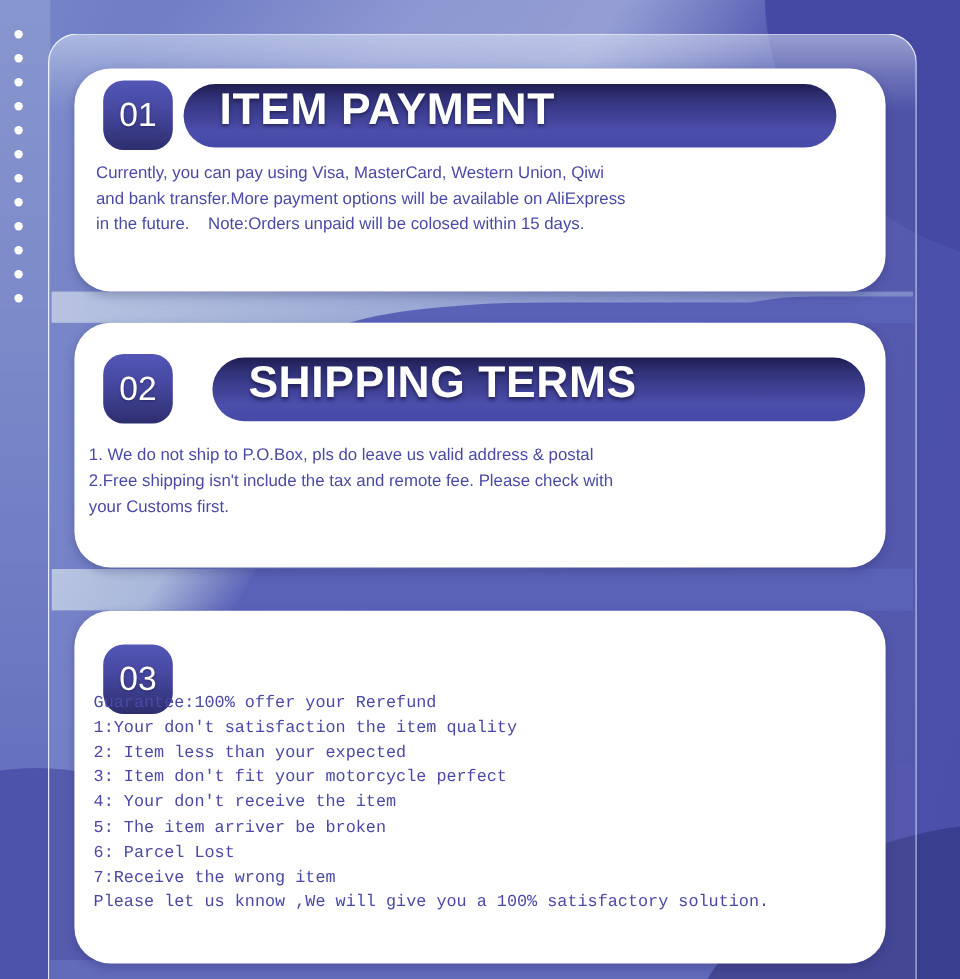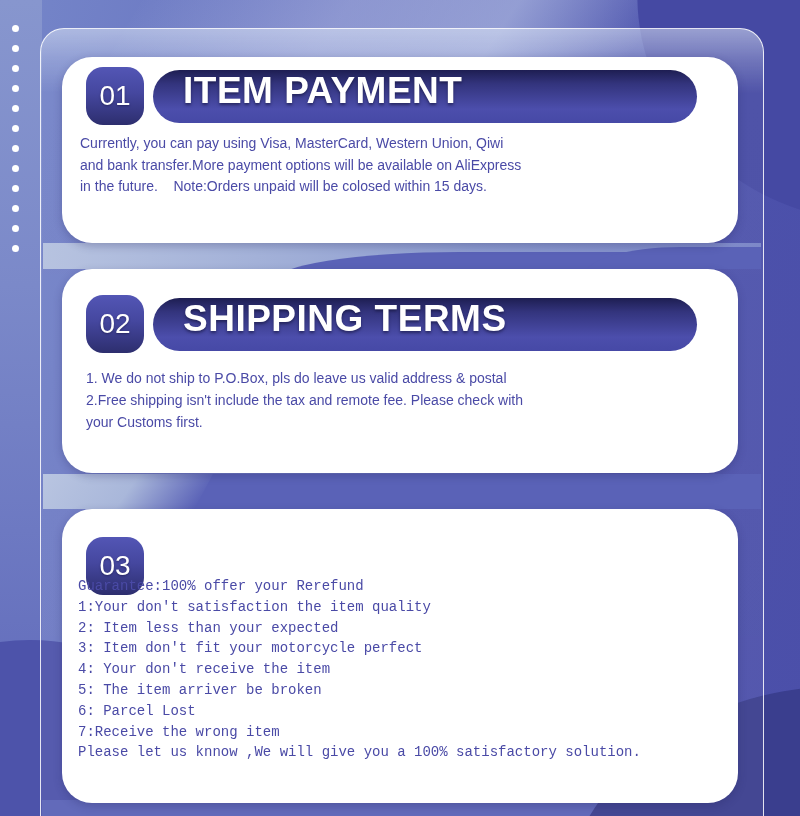--- a/index.html
+++ b/index.html
@@ -42,35 +42,35 @@
     background:linear-gradient(100deg,#b9c5e1 0%, #a9b7da 55%, rgba(169,183,218,0) 100%);
     transform:skewX(-28deg); transform-origin:top left; }
   
   .card { position:absolute; left:62px; width:676px; background:#ffffff;
     border-radius:30px; box-shadow:0 3px 8px rgba(35,37,92,0.28); }
   .card1 { top:57px;  height:186px; }
   .card2 { top:269px; height:204px; }
   .card3 { top:509px; height:294px; }
   .card-header { position:absolute; left:24px; display:flex; align-items:flex-start; }
   .card1 .card-header { top:10px; }
-  .card2 .card-header { top:26px; }
+  .card2 .card-header { top:26px;gap:24px; }
   .card3 .card-header { top:28px; }
   .badge { width:58px; height:58px; border-radius:17px; flex:0 0 auto;
     background:linear-gradient(180deg,#5356b5 0%, #45479f 45%, #2d2e6e 100%);
     color:#ffffff; font-weight:normal; font-size:28px;
     display:flex; align-items:center; justify-content:center;
     text-shadow:0 1px 2px rgba(20,20,60,0.5); }
   .pill { margin-left:9px; margin-top:3px; width:544px; height:53px; border-radius:27px;
     background:linear-gradient(180deg,#1e1e52 0%, #33347d 26%, #4c4eac 74%, #4649a6 100%);
     color:#ffffff; font-weight:bold; font-size:37px; letter-spacing:0.5px;
     display:flex; align-items:flex-start; padding-left:30px; box-sizing:border-box;
     text-shadow:0 2px 3px rgba(15,15,50,0.55); }
   .body-text { position:absolute; color:#4a4aa6; font-size:14px; }
   .card1 .body-text { left:18px; top:76px;  line-height:21.5px; }
-  .card2 .body-text { left:24px; top:98px;  line-height:22px; }
+  .card2 .body-text { left:12px; top:98px;  line-height:22px; }
   .card3 .body-text { left:16px; top:67px;  line-height:20.8px;font-family:Liberation Mono, monospace; }
   .line { white-space:pre-wrap; }
 </style>
 </head>
 <body>
 
 <div class="page">
 
   <div class="bg-left-strip"></div>
   <div class="bg-top-band"></div>

